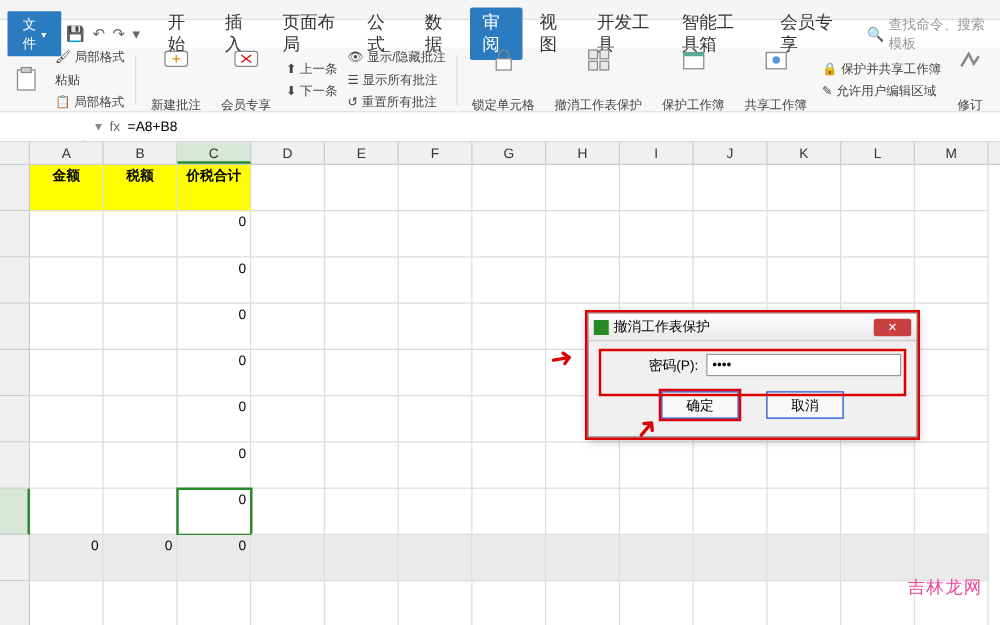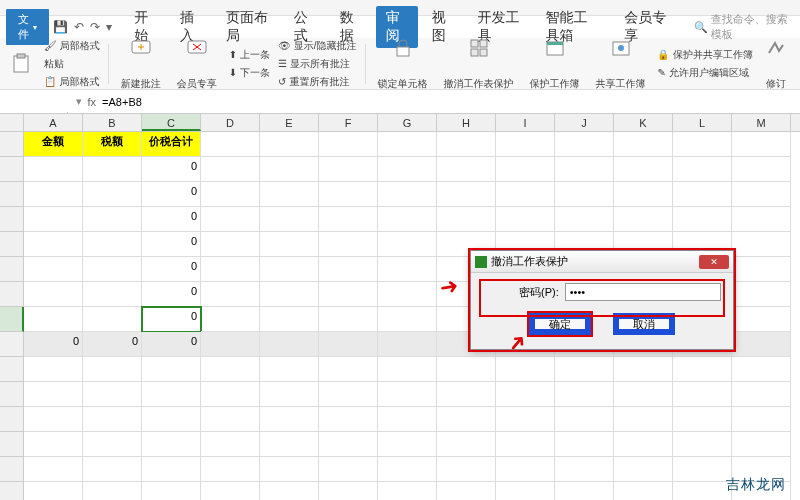--- a/index.html
+++ b/index.html
@@ -23,41 +23,41 @@
   .name-box { width: 68px; padding: 0 8px; font-size: 11px; border-right: 1px solid #ccc; height: 100%; display: flex; align-items: center; justify-content: center; margin-top: 44px; }
   .fx-area { display: flex; align-items: center; gap: 6px; padding: 0 8px; flex: 1; font-size: 11px; }
   .fx-ic { color: #666; }
   .formula-txt { flex: 1; }
   .grid { position: relative; }
   .col-headers { display: flex; height: 18px; background: #f0f0f0; border-bottom: 1px solid #ccc; }
   .corner { width: 24px; border-right: 1px solid #ccc; background: #f0f0f0; }
   .col-h { width: 59px; text-align: center; font-size: 11px; border-right: 1px solid #ccc; line-height: 18px; color: #333; }
   .col-h.sel { background: #d8e8d8; border-bottom: 2px solid #2a8a2a; }
   .rows { }
-  .row { display: flex; height: 25px; }
+  .row { display: flex; height: 37px; }
   .row-h { width: 24px; text-align: center; font-size: 10px; border-right: 1px solid #ccc; border-bottom: 1px solid #ccc; background: #f0f0f0; line-height: 19px; color: #333; }
   .cell { width: 59px; border-right: 1px solid #ddd; border-bottom: 1px solid #ddd; font-size: 11px; padding: 0 3px; text-align: right; line-height: 19px; overflow: hidden; }
   .hdr-cell { background: #ffff00; text-align: center; font-weight: bold; }
   .cell.sel { outline: 2px solid #2a8a2a; outline-offset: -1px; background: #fff; }
   .row.sel .cell { background: #eaeaea; }
   .row-h.sel { background: #d8e8d8; border-right: 2px solid #2a8a2a; }
   .dialog { position: absolute; left: 470px; top: 250px; width: 264px; background: #f0f0f0; border: 1px solid #888; box-shadow: 0 2px 8px rgba(0,0,0,.3); outline: 2px solid #d00; }
   .dlg-title { height: 22px; background: linear-gradient(#fff,#e8e8e8); border-bottom: 1px solid #ccc; display: flex; align-items: center; padding: 0 4px; font-size: 11px; gap: 4px; }
   .dlg-title .x { margin-left: auto; background: #c84040; color: #fff; width: 30px; height: 14px; display: flex; align-items: center; justify-content: center; font-size: 9px; border-radius: 2px; }
   .dlg-body { padding: 10px 12px; }
   .pw-row { display: flex; align-items: center; gap: 6px; font-size: 11px; margin-bottom: 12px; margin-left: 36px; }
   .pw-row input { flex: 1; height: 18px; border: 1px solid #999; padding: 0 4px; font-size: 11px; }
   .pw-row-wrap { outline: 2px solid #d00; padding: 2px; margin: -2px; }
   .dlg-btns { display: flex; justify-content: center; gap: 22px; padding-bottom: 4px; }
-  .dlg-btn { width: 62px; height: 22px; background: #f8f8f8; border: 6px solid #1d4ed8; font-size: 11px; display: flex; align-items: center; justify-content: center; }
+  .dlg-btn { width: 62px; height: 22px; background: #f8f8f8; border: 1px solid #1d4ed8; font-size: 11px; display: flex; align-items: center; justify-content: center; }
   .dlg-btn.ok { outline: 2px solid #d00; }
   .arrow { position: absolute; color: #d00; font-size: 22px; }
   .arrow.a1 { left: 440px; top: 274px; transform: rotate(-10deg); }
   .arrow.a2 { left: 508px; top: 330px; transform: rotate(-50deg); }
-  .watermark { position: absolute; right: 14px; bottom: 6px; color: #0c4a6e; font-size: 14px; letter-spacing: 1px; }
+  .watermark { position: absolute; right: 14px; bottom: 21px; color: #ec4899; font-size: 14px; letter-spacing: 1px; }
   svg { display: block; }
 </style>
 </head>
 <body>
 
 <div class="topbar"></div>
 
 <div class="menubar">
   <div class="grp">
     <div class="file-btn">

